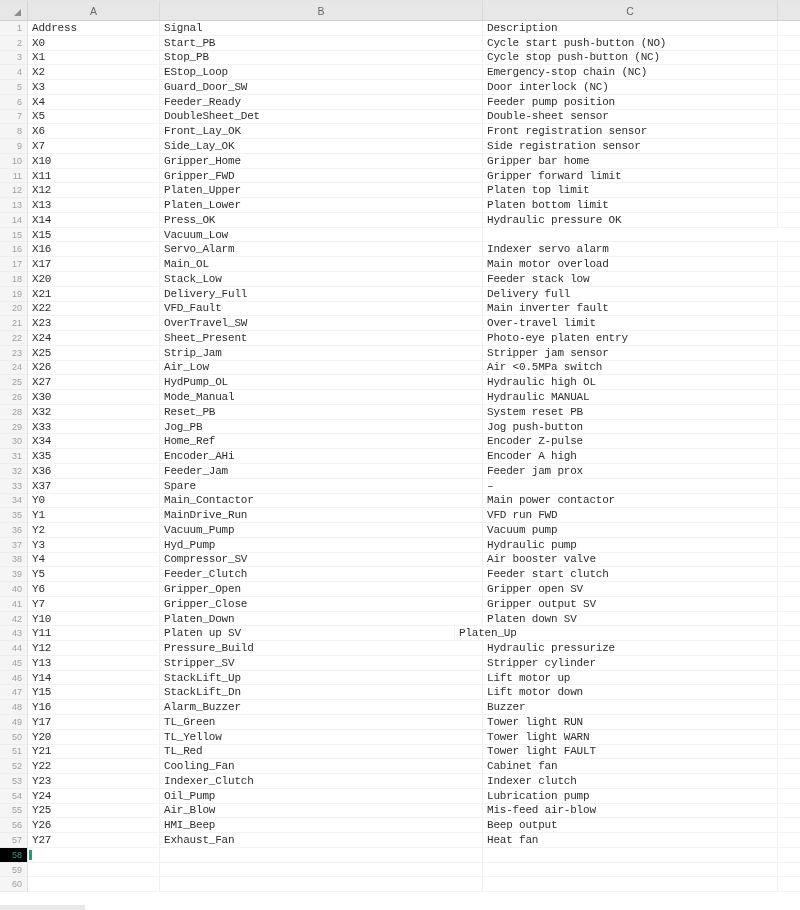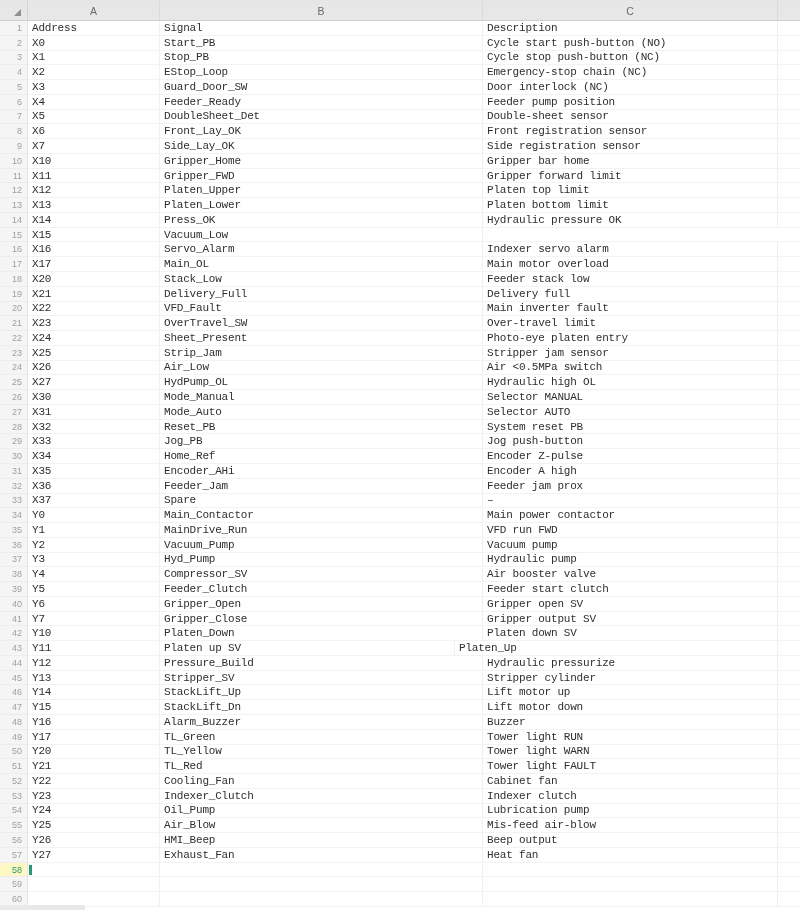--- a/index.html
+++ b/index.html
@@ -35,21 +35,21 @@
   .grid-body { width:800px; }
   .row { display:flex; height:14.77px; }
   .rn {
     width:28px; flex:none; background:#f5f5f5;
     border-right:1px solid #e2e2e2; border-bottom:1px solid #ededed;
     color:#a0a0a0; font-size:9px;
     display:flex; align-items:center; justify-content:flex-end;
     padding-right:5px;
   }
   .rn.sel {
-    background:#fef9c3;
+    background:#000000;
     color:var(--accent, #2e9678);
   }
   .cell {
     flex:none; position:relative;
     border-right:1px solid #f0f0f0; border-bottom:1px solid #f3f3f3;
     font-family:"Liberation Mono", monospace;
     font-size:11px; color:#2e2e2e; letter-spacing:-0.2px;
     display:flex; align-items:center; padding-left:4px;
     white-space:nowrap; overflow:hidden;
   }
@@ -253,28 +253,21 @@
         <div class="rn">25</div>
         <div class="cell c0">X27</div>
         <div class="cell c1">HydPump_OL</div>
         <div class="cell c2">Hydraulic high OL</div>
         <div class="cell c3"></div>
       </div>
       <div class="row">
         <div class="rn">26</div>
         <div class="cell c0">X30</div>
         <div class="cell c1">Mode_Manual</div>
-        <div class="cell c2">Selector MANUAL</div>
-        <div class="cell c3"></div>
-      </div>
-      <div class="row">
-        <div class="rn">27</div>
-        <div class="cell c0">X31</div>
-        <div class="cell c1">Mode_Auto</div>
-        <div class="cell c2">Selector AUTO</div>
+        <div class="cell c2">Hydraulic MANUAL</div>
         <div class="cell c3"></div>
       </div>
       <div class="row">
         <div class="rn">28</div>
         <div class="cell c0">X32</div>
         <div class="cell c1">Reset_PB</div>
         <div class="cell c2">System reset PB</div>
         <div class="cell c3"></div>
       </div>
       <div class="row">

